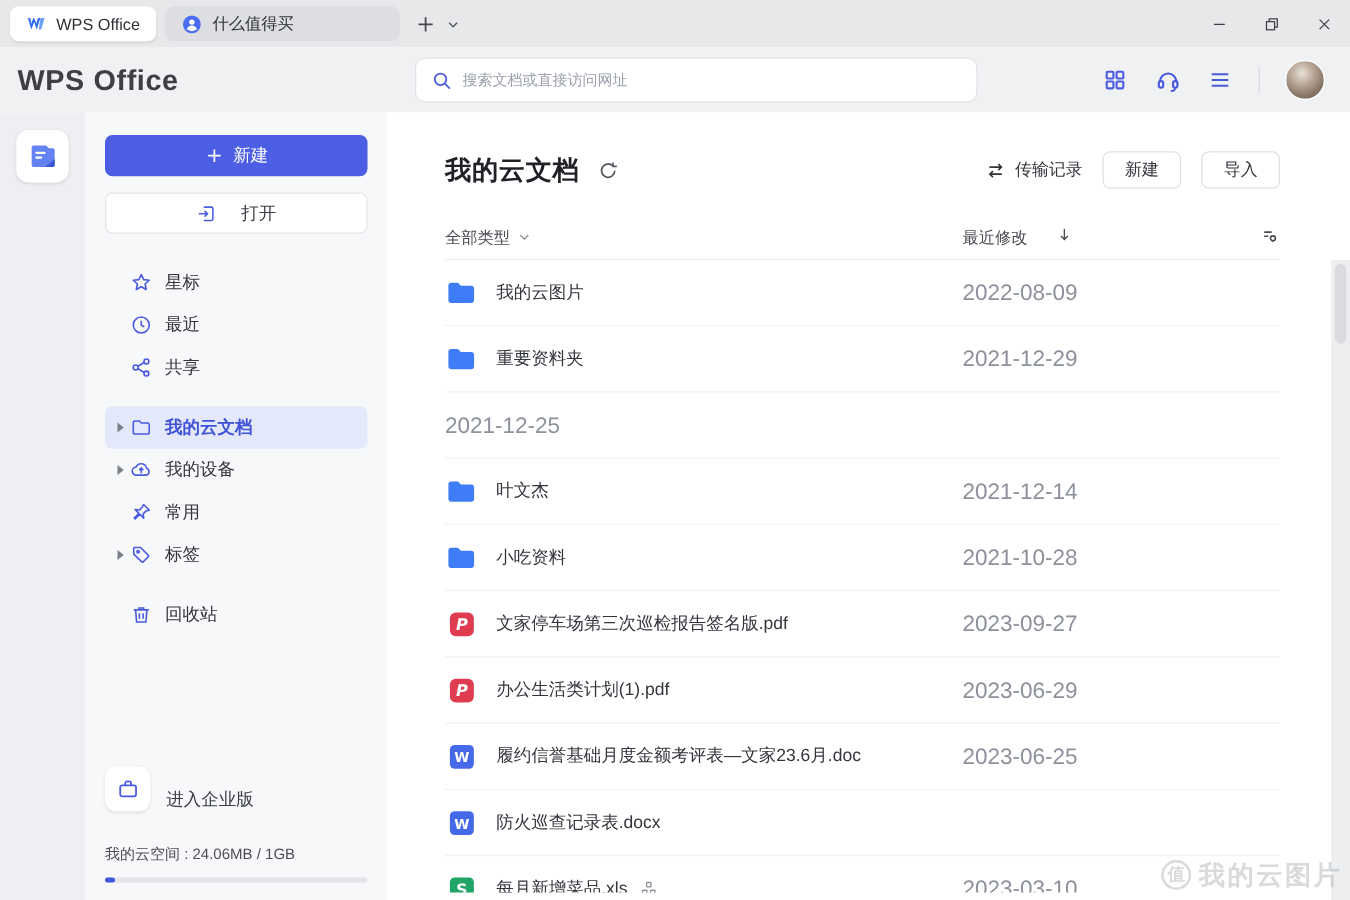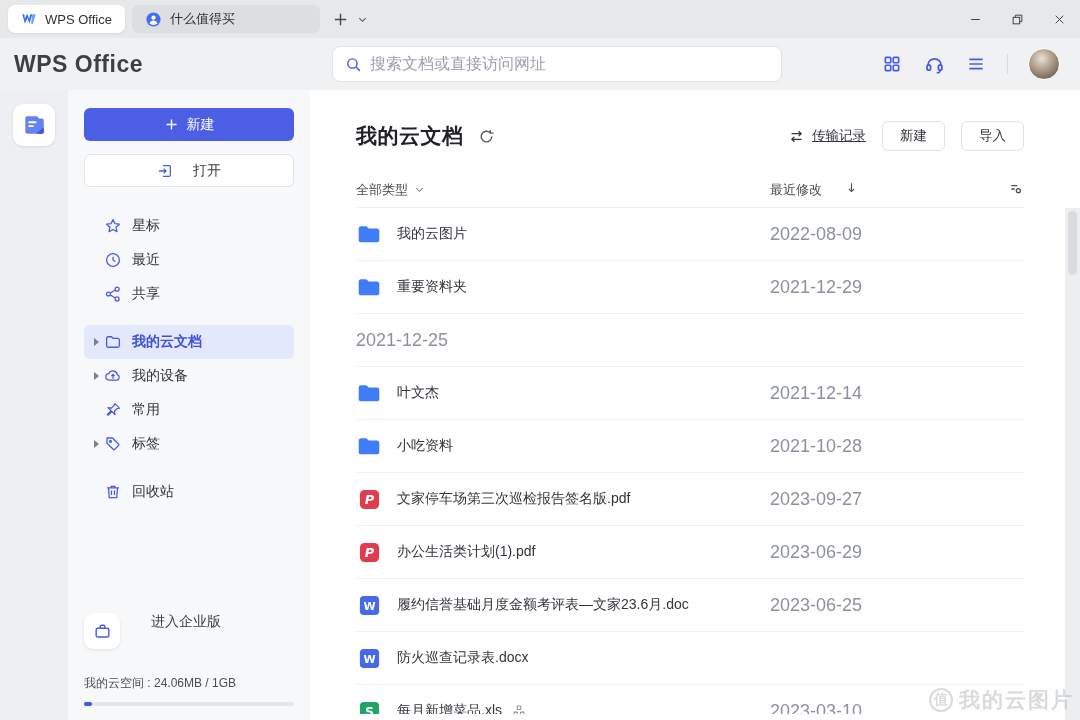--- a/index.html
+++ b/index.html
@@ -14,21 +14,21 @@
   .tab.inactive { background:#dcdee2; width:188px; margin-left:7px; }
   .tab-btn { width:26px; height:26px; display:flex; align-items:center; justify-content:center; color:#45474d; margin-left:8px; border-radius:5px; }
   .tab-btn.small { width:18px; margin-left:0; color:#55575e; }
   .win-controls { margin-left:auto; display:flex; align-items:center; height:100%; }
   .win-btn { width:42px; height:100%; display:flex; align-items:center; justify-content:center; color:#3c3e43; }
 
   
   .header { height:52px; background:#f0f1f3; display:flex; align-items:center; }
   .logo { width:332px; padding-left:14px; font-size:23px; font-weight:800; letter-spacing:.5px; color:#3d3f45; }
   .search-box { width:450px; height:36px; background:#fff; border:1px solid #e2e3e7; border-radius:8px; display:flex; align-items:center; padding:0 12px; gap:8px; }
-  .search-box input { border:none; outline:none; flex:1; font-size:16px; color:#33353c; background:transparent; font-family:inherit; }
+  .search-box input { border:none; outline:none; flex:1; font-size:12px; color:#33353c; background:transparent; font-family:inherit; }
   .search-box input::placeholder { color:#9ba0ab; }
   .header-icons { margin-left:auto; display:flex; align-items:center; gap:20px; padding-right:20px; }
   .hicon { width:22px; height:22px; color:var(--accent-blue,#4a5be0); display:flex; align-items:center; justify-content:center; }
   .hdivider { width:1px; height:20px; background:#d8dade; }
   .avatar { width:32px; height:32px; border-radius:50%; background:radial-gradient(circle at 42% 32%, #e8e2d8 0%, #b9a796 35%, #7c6c5c 75%, #5d5045 100%); border:1px solid #fff; }
 
   
   .workspace { display:flex; height:630px; }
   .rail { width:68px; background:#edeff2; padding-top:14px; display:flex; flex-direction:column; align-items:center; }
   .rail-tile { width:42px; height:42px; background:#fff; border-radius:10px; box-shadow:0 1px 3px rgba(0,0,0,.10); display:flex; align-items:center; justify-content:center; }
@@ -40,35 +40,35 @@
 
   .nav { list-style:none; margin-top:22px; }
   .nav-item { height:34px; display:flex; align-items:center; border-radius:6px; padding:0 4px; font-size:14px; color:#33353a; cursor:default; }
   .nav-item.group-start { margin-top:14px; }
   .nav-item .caret { width:16px; display:flex; align-items:center; justify-content:center; }
   .nav-item.expandable .caret::before { content:""; border-left:5px solid #7c7f87; border-top:4px solid transparent; border-bottom:4px solid transparent; }
   .nav-item .nicon { width:18px; height:18px; color:var(--accent-blue,#4a5be0); display:flex; align-items:center; justify-content:center; margin-right:10px; }
   .nav-item.active { background:var(--active-item-bg,#e4e8fb); color:#3f52d9; font-weight:bold; }
 
   .side-spacer { flex:1; }
-  .enterprise { display:flex; align-items:flex-start; gap:31px; margin-bottom:26px; }
+  .enterprise { display:flex; align-items:flex-end; gap:13px; margin-bottom:26px; }
   .ent-tile { width:36px; height:36px; background:#fff; border-radius:9px; box-shadow:0 1px 3px rgba(0,0,0,.10); display:flex; align-items:center; justify-content:center; color:var(--accent-blue,#4a5be0); }
   .ent-label { font-size:14px; color:#3a3c41; }
   .storage { }
   .storage-label { font-size:12px; color:#4b4d53; margin-bottom:10px; }
   .storage-track { width:100%; height:4px; background:#e4e5e8; border-radius:2px; position:relative; }
   .storage-fill { position:absolute; left:0; top:0; height:4px; min-width:8px; background:#3f56dd; border-radius:2px; }
 
   
   .main { flex:1; background:#fff; position:relative; padding:0 56px 0 46px; }
   .main-header { height:72px; display:flex; align-items:center; padding-top:20px; }
   .page-title { font-size:21px; font-weight:bold; color:#1f2127; letter-spacing:.5px; }
   .refresh { margin-left:14px; color:#55575e; display:flex; }
   .main-actions { margin-left:auto; display:flex; align-items:center; gap:16px; }
-  .transfer-link { display:flex; align-items:center; gap:7px; font-size:13.5px; color:#33353b; cursor:pointer;text-decoration:underline; }
+  .transfer-link { display:flex; align-items:center; gap:7px; font-size:13.5px; color:#33353b; cursor:pointer; }
   .transfer-link .ticon { color:#33353b; display:flex; }
   .btn-sm { height:30px; padding:0 17px; background:#fff; border:1px solid #e0e1e6; border-radius:6px; font-size:13.5px; color:#33353b; font-family:inherit; cursor:pointer; }
 
   .filter-bar { height:36px; margin-top:10px; display:flex; align-items:center; border-bottom:1px solid #efeff1; }
   .type-filter { flex:1; display:flex; align-items:center; gap:6px; font-size:13px; color:#494b52; }
   .sort-col { width:254px; display:flex; align-items:flex-start; gap:23px; font-size:13px; color:#494b52;font-family:Liberation Mono, monospace; }
   .view-settings { margin-left:auto; color:#4b4d53; display:flex; cursor:pointer; }
 
   .file-list { overflow:hidden; height:506px; }
   .file-row { height:53px; display:flex; align-items:center; border-bottom:1px solid #f1f2f4; cursor:default; }

